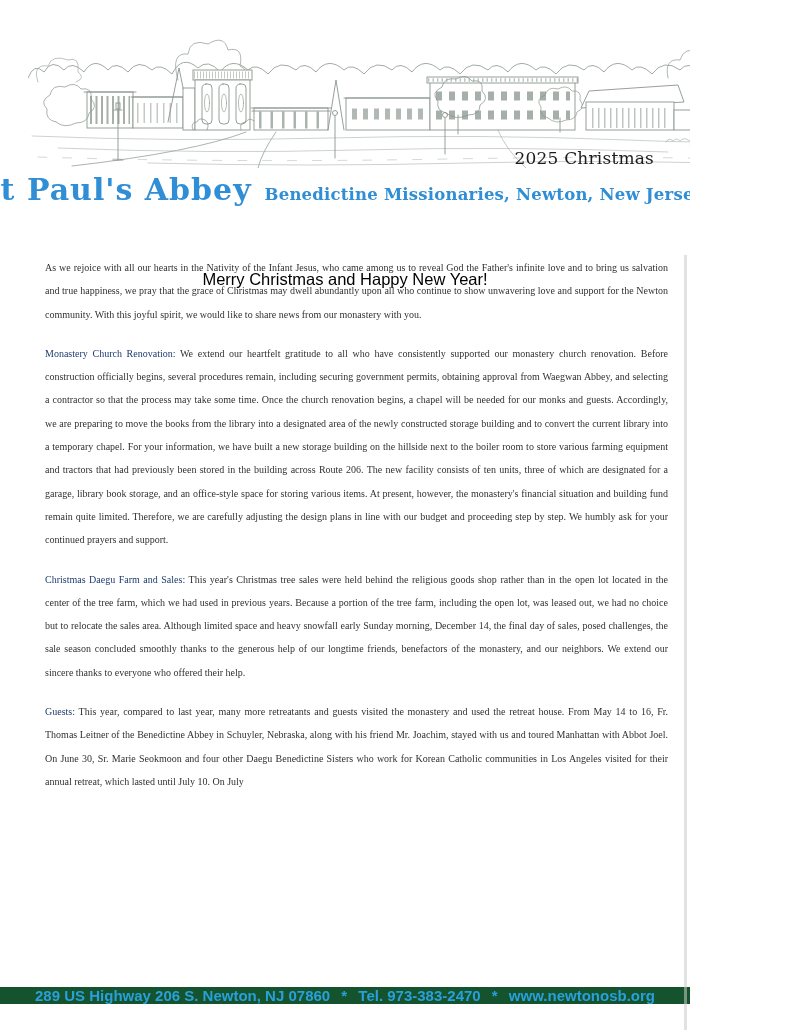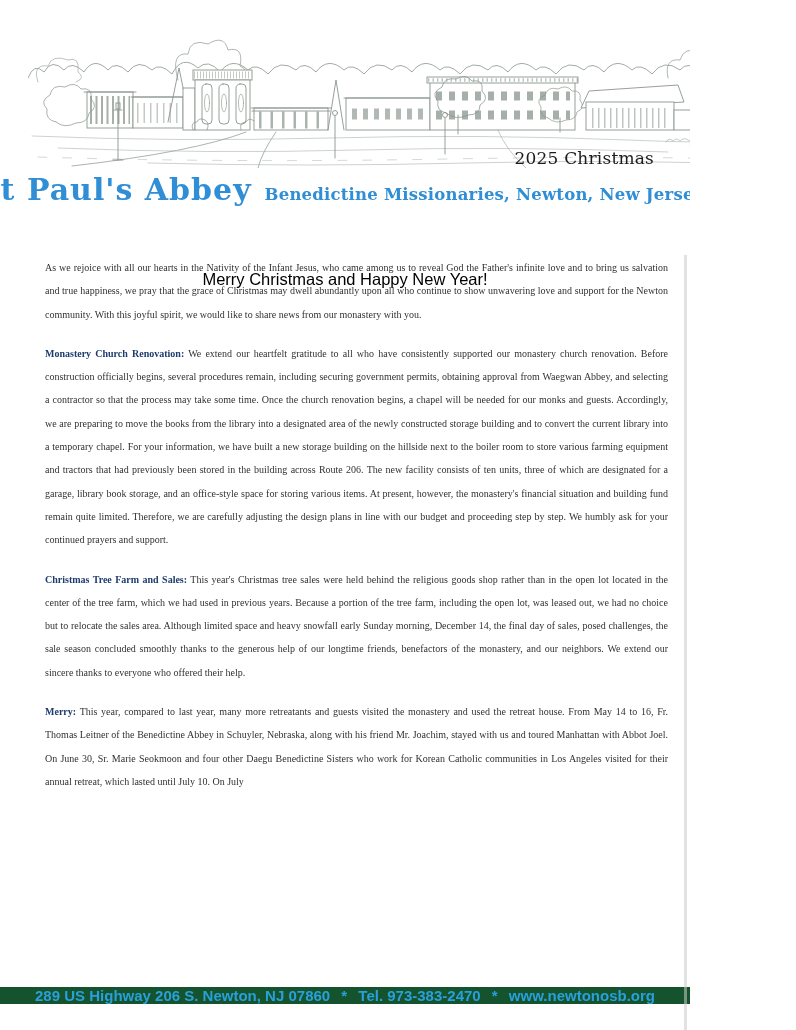--- a/index.html
+++ b/index.html
@@ -26,21 +26,21 @@
   }
   .greeting{
     position:absolute;top:223px;left:0;right:0;text-align:center;
     font-family:"Liberation Sans", sans-serif;font-weight:normal;font-size:16.5px;color:#000000;margin-top:47px;
   }
   .letter-body{
     position:absolute;top:256px;left:45px;right:22px;bottom:40px;overflow:hidden;
     font-size:10px;line-height:23.3px;color:#313131;text-align:justify;
   }
   .letter-body p{margin:0 0 16px 0;}
-  .p-head{font-weight:bold;color:#1d3b6e;}
+  .p-head{font-weight:normal;color:#1d3b6e;}
   .footer-line{
     position:absolute;top:987px;left:0;right:0;text-align:center;background:#14532d;
     font-family:"Liberation Sans", sans-serif;font-weight:bold;font-size:15px;color:#29a0dc;
   }
   .footer-line .sep{margin:0 7px;}
   .scan-edge{
     position:absolute;right:3px;top:255px;bottom:0;width:3px;
     background:#c9ccc9;opacity:.55;
   }
   svg .ln{stroke:#8a958e;fill:none;stroke-width:.9;stroke-linecap:round;}
@@ -173,25 +173,25 @@
   <div class="letter-body">
     <p>
       <span class="p-head"></span>
       <span>As we rejoice with all our hearts in the Nativity of the Infant Jesus, who came among us to reveal God the Father's infinite love and to bring us salvation and true happiness, we pray that the grace of Christmas may dwell abundantly upon all who continue to show unwavering love and support for the Newton community. With this joyful spirit, we would like to share news from our monastery with you.</span>
     </p>
     <p>
       <span class="p-head">Monastery Church Renovation:</span>
       <span>We extend our heartfelt gratitude to all who have consistently supported our monastery church renovation. Before construction officially begins, several procedures remain, including securing government permits, obtaining approval from Waegwan Abbey, and selecting a contractor so that the process may take some time. Once the church renovation begins, a chapel will be needed for our monks and guests. Accordingly, we are preparing to move the books from the library into a designated area of the newly constructed storage building and to convert the current library into a temporary chapel. For your information, we have built a new storage building on the hillside next to the boiler room to store various farming equipment and tractors that had previously been stored in the building across Route 206. The new facility consists of ten units, three of which are designated for a garage, library book storage, and an office-style space for storing various items. At present, however, the monastery's financial situation and building fund remain quite limited. Therefore, we are carefully adjusting the design plans in line with our budget and proceeding step by step. We humbly ask for your continued prayers and support.</span>
     </p>
     <p>
-      <span class="p-head">Christmas Tree Farm and Sales:</span>
+      <span class="p-head">Christmas Daegu Farm and Sales:</span>
       <span>This year's Christmas tree sales were held behind the religious goods shop rather than in the open lot located in the center of the tree farm, which we had used in previous years. Because a portion of the tree farm, including the open lot, was leased out, we had no choice but to relocate the sales area. Although limited space and heavy snowfall early Sunday morning, December 14, the final day of sales, posed challenges, the sale season concluded smoothly thanks to the generous help of our longtime friends, benefactors of the monastery, and our neighbors. We extend our sincere thanks to everyone who offered their help.</span>
     </p>
     <p>
-      <span class="p-head">Merry:</span>
+      <span class="p-head">Guests:</span>
       <span>This year, compared to last year, many more retreatants and guests visited the monastery and used the retreat house. From May 14 to 16, Fr. Thomas Leitner of the Benedictine Abbey in Schuyler, Nebraska, along with his friend Mr. Joachim, stayed with us and toured Manhattan with Abbot Joel. On June 30, Sr. Marie Seokmoon and four other Daegu Benedictine Sisters who work for Korean Catholic communities in Los Angeles visited for their annual retreat, which lasted until July 10. On July</span>
     </p>
   </div>
 
   <div class="footer-line">
     <span>289 US Highway 206 S. Newton, NJ 07860</span>
     <span class="sep">*</span>
     <span>Tel. 973-383-2470</span>
     <span class="sep">*</span>
     <span>www.newtonosb.org</span>

